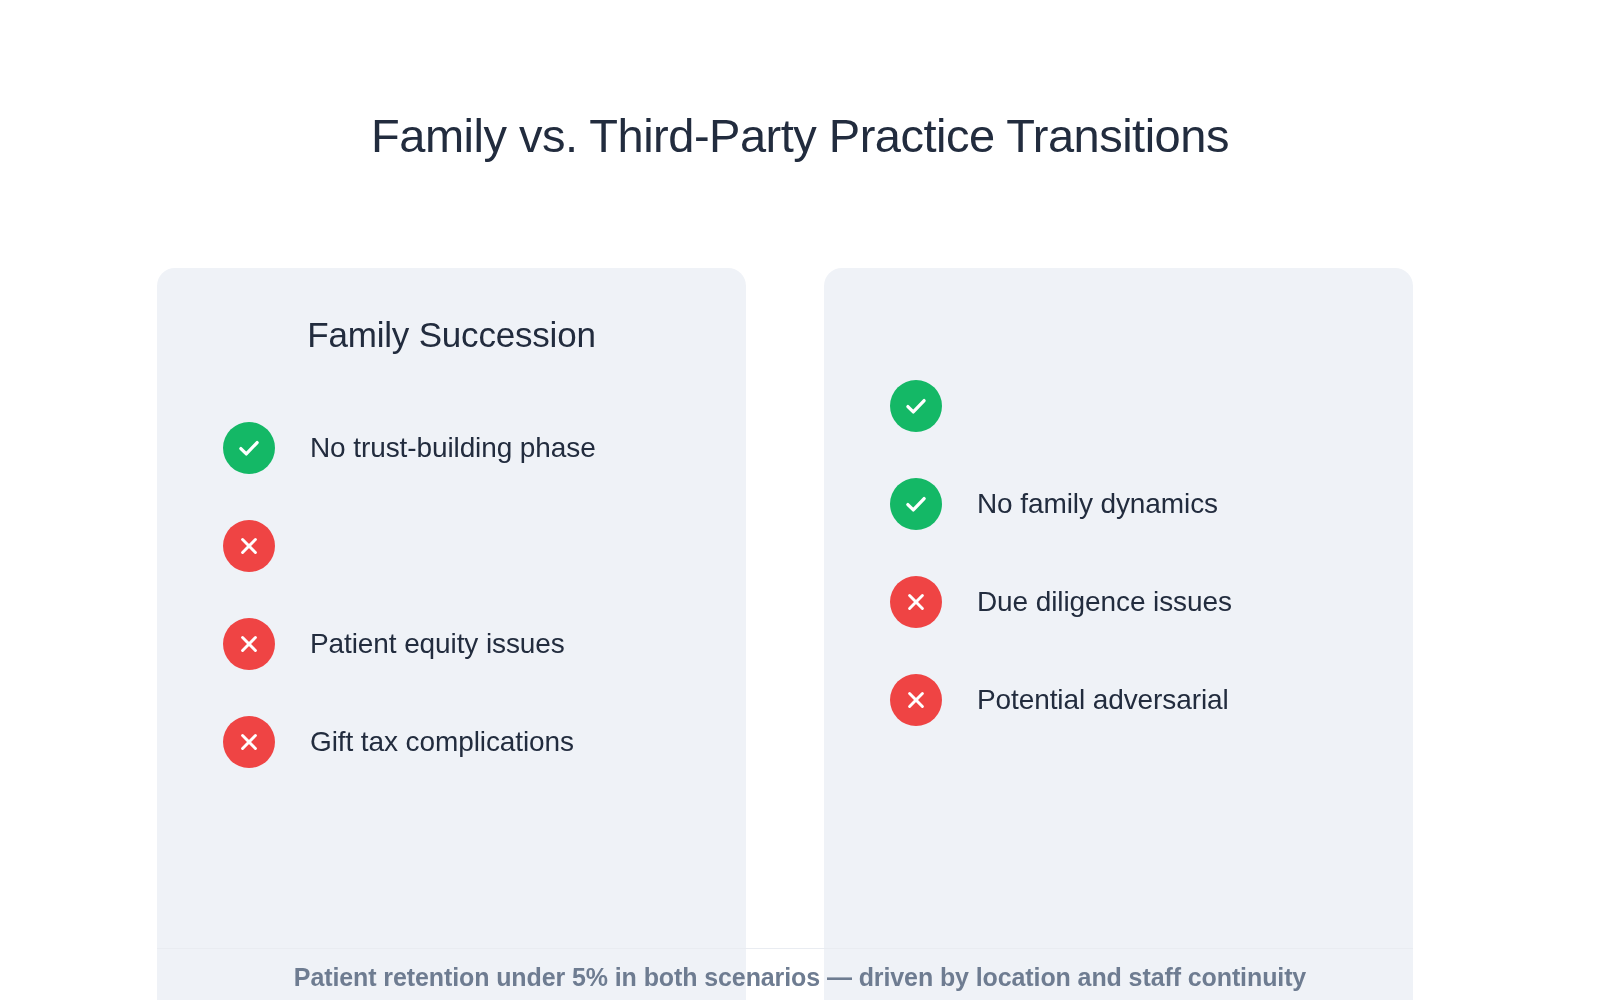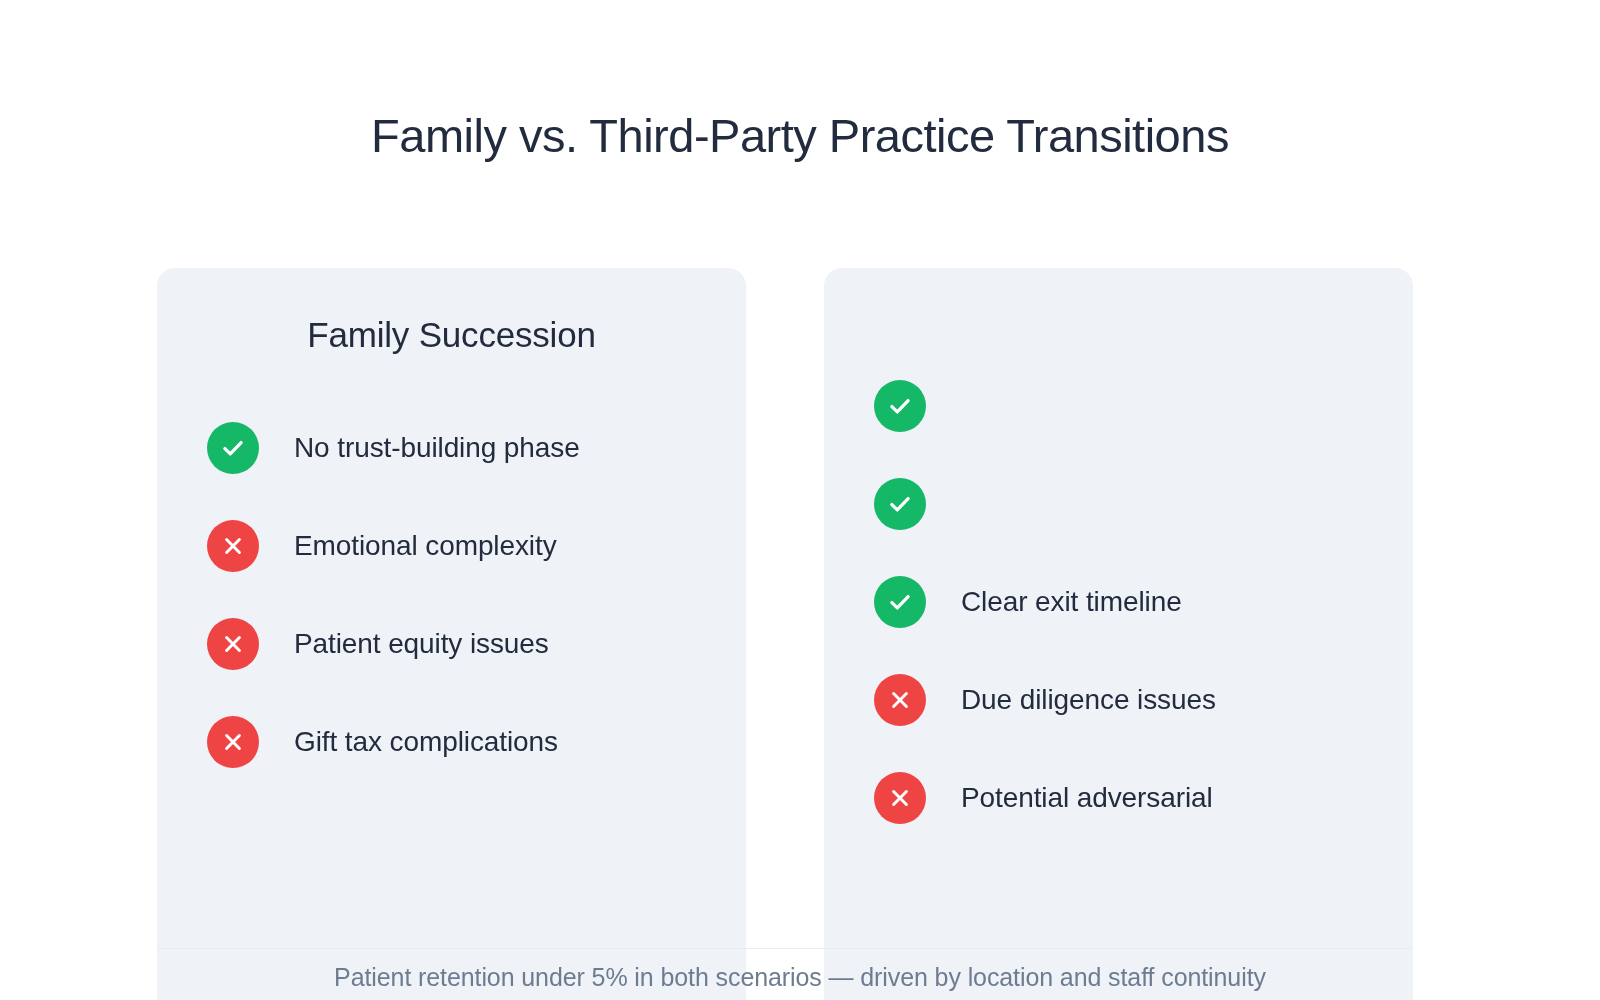--- a/index.html
+++ b/index.html
@@ -60,21 +60,21 @@
     font-size: 35px;
     font-weight: 400;
     color: #222c3e;
     letter-spacing: -0.2px;
     line-height: 1.2;
   }
 
   .card-list {
     list-style: none;
     margin-top: 66px;
-    padding-left: 50px;
+    padding-left: 66px;
   }
 
   .list-item {
     display: flex;
     align-items: center;
     height: 52px;
     margin-bottom: 46px;
   }
   .list-item:last-child { margin-bottom: 0; text-align: center; }
 
@@ -111,21 +111,21 @@
     background: #e9ecf1;
   }
 
   .footer-note {
     position: absolute;
     top: 924px;
     left: 0;
     width: 1600px;
     text-align: center;
     font-size: 25px;
-    font-weight: 400;
+    font-weight: 700;
     color: #6e7c91;
     letter-spacing: -0.1px;
     line-height: 1.4;
   }
 </style>
 </head>
 <body>
 
 <div class="page">
 
@@ -147,21 +147,20 @@
         </li>
 
 
         <li class="list-item">
           <span class="status-icon con">
             <svg width="22" height="22" viewBox="0 0 24 24" fill="none" stroke="#ffffff" stroke-width="3.2" stroke-linecap="round" stroke-linejoin="round">
                 <line x1="5" y1="5" x2="19" y2="19"></line>
                 <line x1="19" y1="5" x2="5" y2="19"></line>
               </svg>
           </span>
-          <span class="item-label">Emotional complexity</span>
         </li>
 
         <li class="list-item">
           <span class="status-icon con">
             <svg width="22" height="22" viewBox="0 0 24 24" fill="none" stroke="#ffffff" stroke-width="3.2" stroke-linecap="round" stroke-linejoin="round">
                 <line x1="5" y1="5" x2="19" y2="19"></line>
                 <line x1="19" y1="5" x2="5" y2="19"></line>
               </svg>
           </span>
           <span class="item-label">Patient equity issues</span>
@@ -190,30 +189,23 @@
               </svg>
           </span>
         </li>
 
         <li class="list-item">
           <span class="status-icon pro">
             <svg width="26" height="26" viewBox="0 0 24 24" fill="none" stroke="#ffffff" stroke-width="3" stroke-linecap="round" stroke-linejoin="round">
                 <polyline points="4.5,12.5 9.5,17.5 19.5,7"></polyline>
               </svg>
           </span>
-        </li>
-
-        <li class="list-item">
-          <span class="status-icon pro">
-            <svg width="26" height="26" viewBox="0 0 24 24" fill="none" stroke="#ffffff" stroke-width="3" stroke-linecap="round" stroke-linejoin="round">
-                <polyline points="4.5,12.5 9.5,17.5 19.5,7"></polyline>
-              </svg>
-          </span>
-          <span class="item-label">Clear exit timeline</span>
-        </li>
+          <span class="item-label">No family dynamics</span>
+        </li>
+
 
         <li class="list-item">
           <span class="status-icon con">
             <svg width="22" height="22" viewBox="0 0 24 24" fill="none" stroke="#ffffff" stroke-width="3.2" stroke-linecap="round" stroke-linejoin="round">
                 <line x1="5" y1="5" x2="19" y2="19"></line>
                 <line x1="19" y1="5" x2="5" y2="19"></line>
               </svg>
           </span>
           <span class="item-label">Due diligence issues</span>
         </li>

